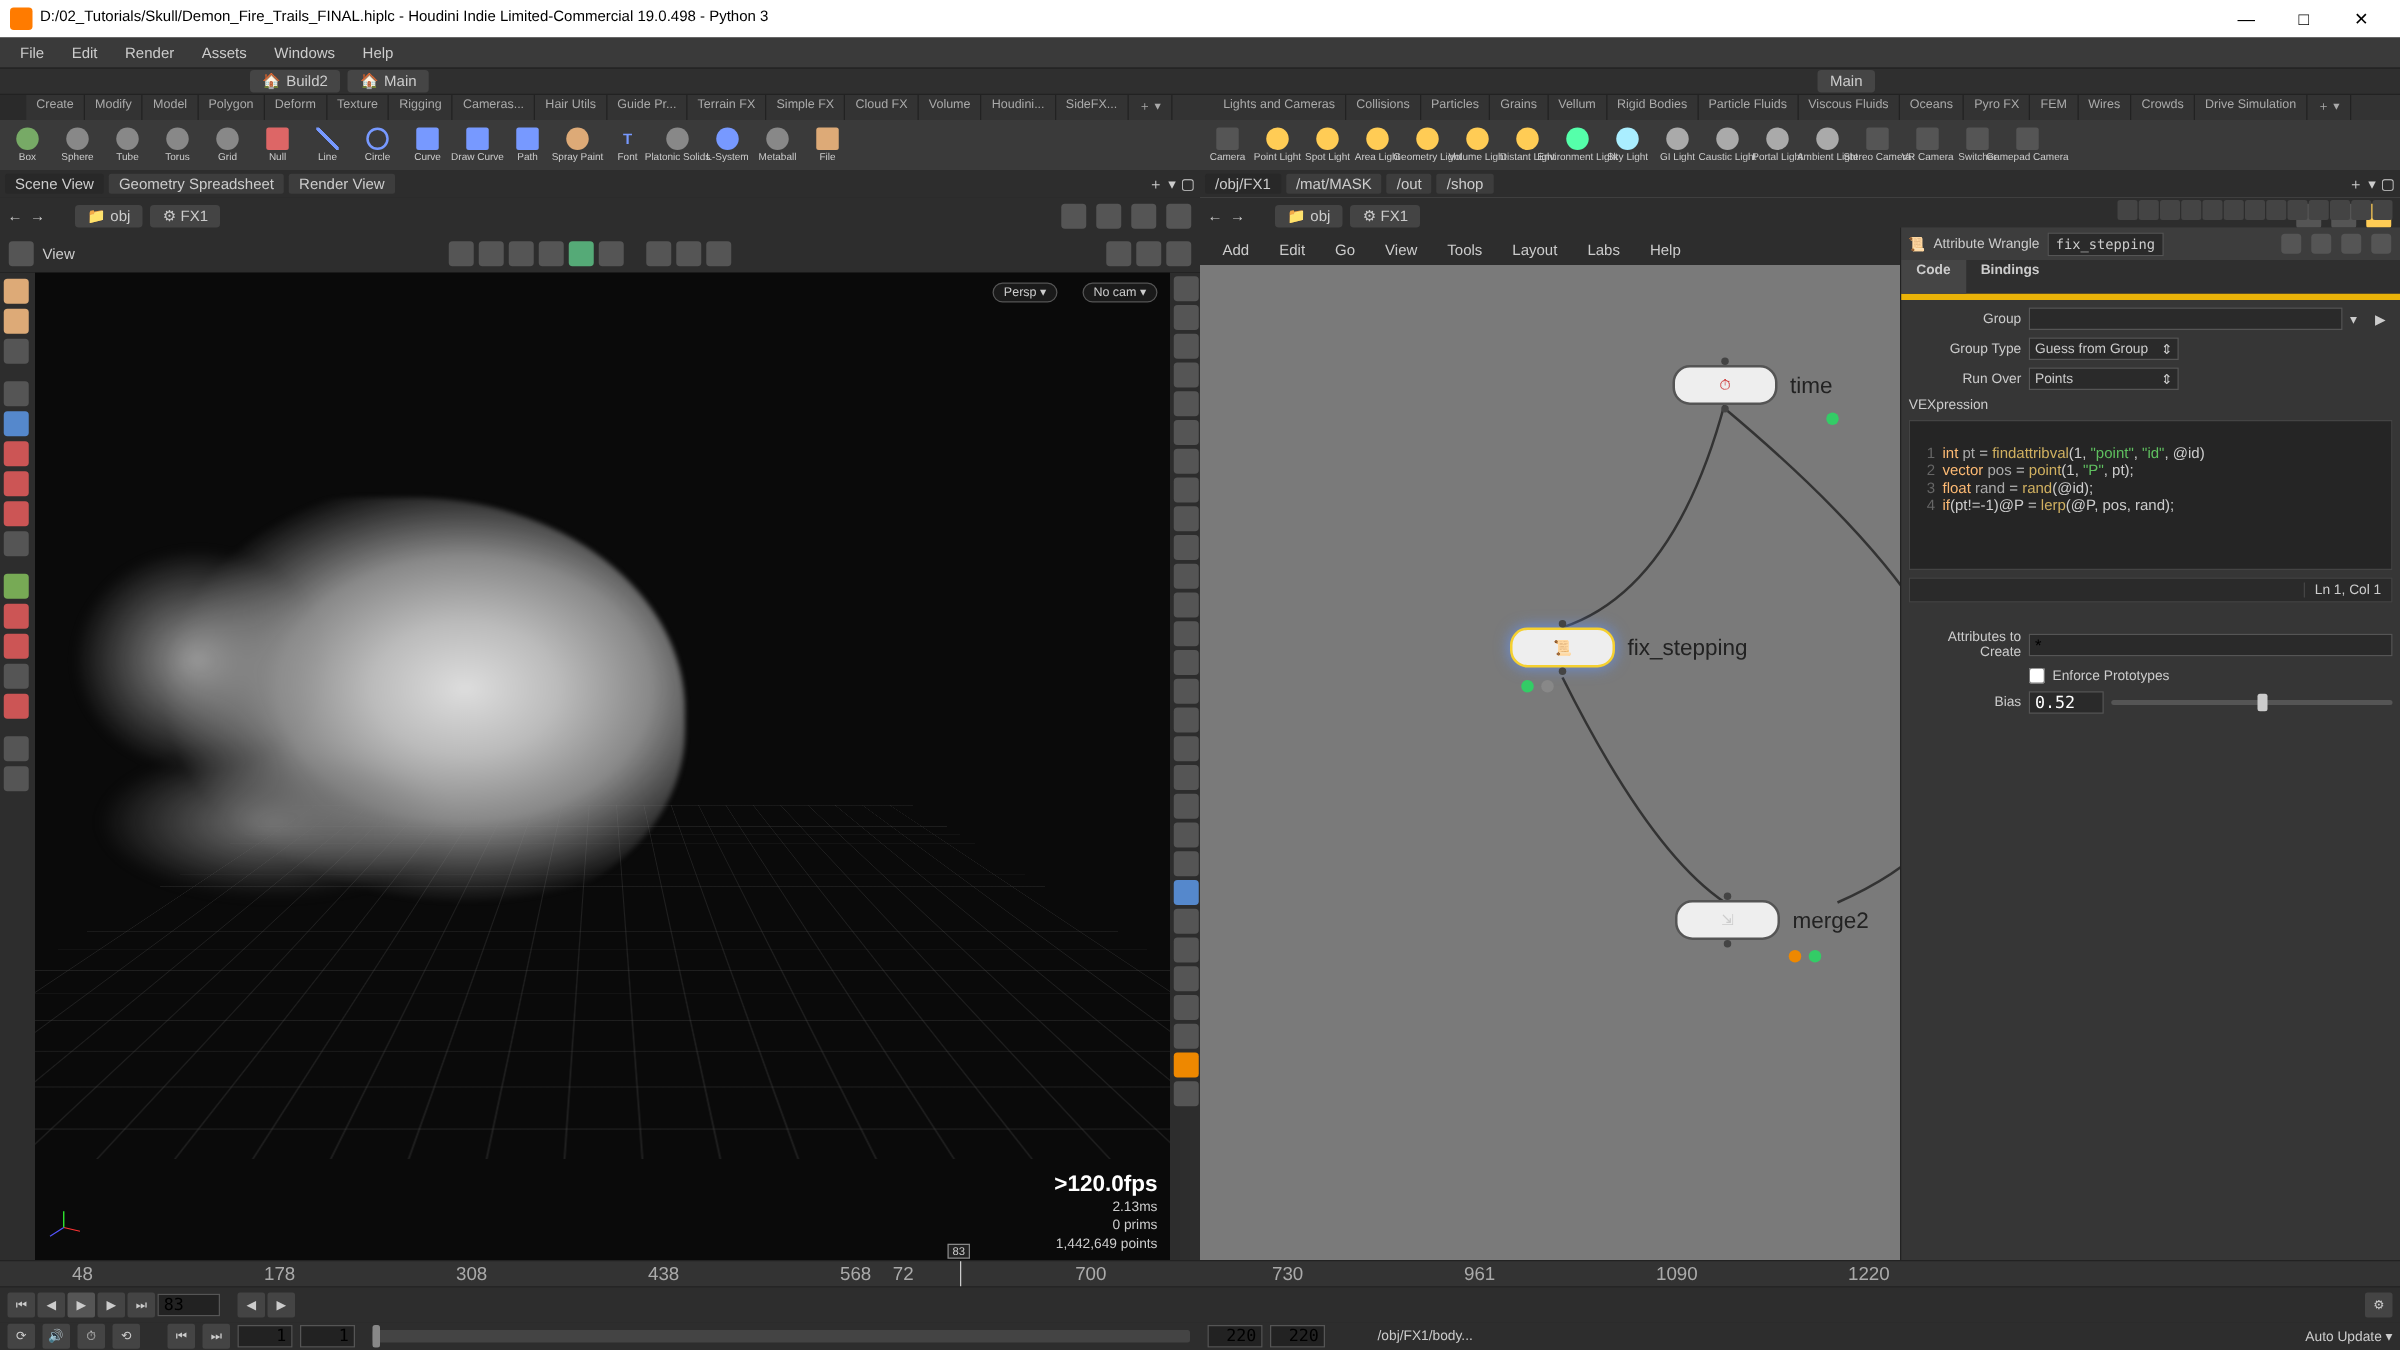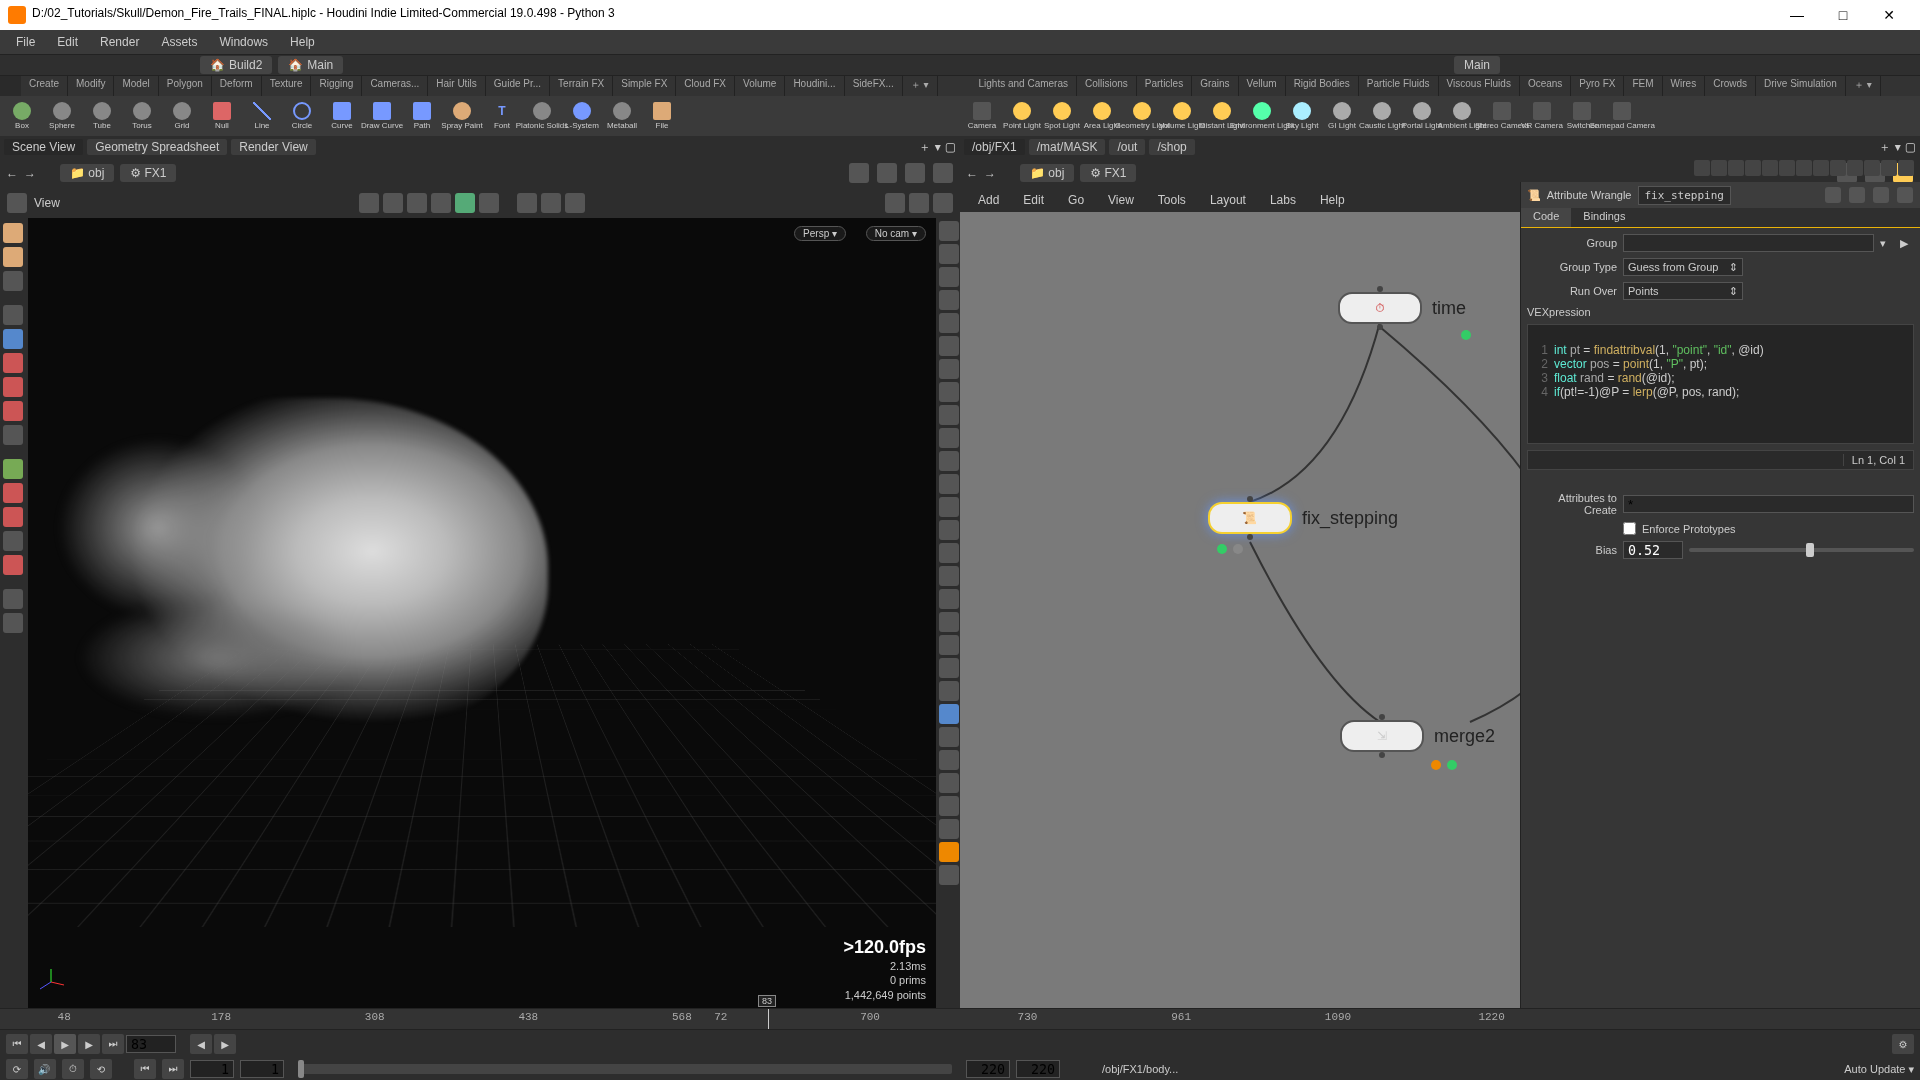--- a/index.html
+++ b/index.html
@@ -52,38 +52,38 @@
 .node { position:absolute; background:#eee; border:2px solid #555; border-radius:14px; width:84px; height:32px; display:flex; align-items:center; justify-content:center;}
 .node.selected { border:2px solid #f5d030; box-shadow:0 0 12px rgba(100,150,255,.8);}
 .node-label { position:absolute; left:92px; top:4px; font-size:18px; color:#222; white-space:nowrap;}
 .node .dot { width:6px; height:6px; border-radius:50%; background:#444; position:absolute;}
 .node .dt { top:-8px; left:50%; transform:translateX(-50%);}
 .node .db { bottom:-8px; left:50%; transform:translateX(-50%);}
 .net-watermark { position:absolute; top:20px; right:40px; font-style:italic; color:rgba(255,255,255,.2); font-size:22px; text-align:right; line-height:1.1;}
 .param-panel { position:absolute; top:24px; right:0; width:400px; bottom:0; background:#363636; border-left:1px solid #222; display:flex; flex-direction:column;}
 .param-header { height:26px; background:#3d3d3d; display:flex; align-items:center; gap:6px; padding:0 6px; font-size:11px;}
 .param-header .nodename { font-family:monospace; background:#2a2a2a; padding:2px 6px; border:1px solid #555;}
-.param-tabs { height:20px; display:flex; background:#2f2f2f; border-bottom:1px solid #eab308;}
+.param-tabs { height:32px; display:flex; background:#2f2f2f; border-bottom:5px solid #eab308;font-weight:bold;}
 .param-tabs .ptab { padding:2px 12px; font-size:11px; }
 .param-tabs .ptab.active { background:#454545;}
 .param-body { flex:1; padding:6px; font-size:11px; display:flex; flex-direction:column; gap:6px;}
 .param-row { display:flex; align-items:center; gap:6px;}
 .param-row .plabel { width:90px; text-align:right; color:#ccc;}
 .param-row .pfield { flex:1; background:#2a2a2a; border:1px solid #555; height:18px; padding:0 4px;}
 .vex { background:#252525; border:1px solid #444; height:120px; font-family:Consolas,monospace; font-size:12px; padding:4px; white-space:pre; overflow:hidden; position:relative;}
 .vex .ln { color:#666; display:inline-block; width:16px; text-align:right; margin-right:6px;}
-.kw { color:#5eead4;} .fn { color:#d0b060;} .str{color:#5fbf5f;} .var{color:#aaa;}
+.kw { color:#fdba74;} .fn { color:#d0b060;} .str{color:#5fbf5f;} .var{color:#aaa;}
 .vex-status { display:flex; background:#2a2a2a; border:1px solid #444; height:20px; align-items:center;}
 .vex-status .left { flex:1;} .vex-status .right{ padding:0 8px; border-left:1px solid #444;}
 .slider-row { display:flex; align-items:center; gap:6px;}
 .slider-row .track { flex:1; height:4px; background:#555; position:relative; border-radius:2px;}
 .slider-row .thumb { position:absolute; top:-5px; width:8px; height:14px; background:#ccc; border-radius:2px;}
 .timeline { height:50px; background:#2d2d2d; display:flex; flex-direction:column;}
 .timeline .ruler { height:22px; position:relative; background:#333; border-top:1px solid #222; border-bottom:1px solid #222;}
-.timeline .ruler .tick { position:absolute; top:2px; font-size:11px; color:#aaa;font-family:Liberation Mono, monospace;}
+.timeline .ruler .tick { position:absolute; top:2px; font-size:15px; color:#aaa;}
 .timeline .transport { height:28px; display:flex; align-items:center; gap:2px; padding:0 6px;}
 .tbtn { width:22px; height:20px; background:#444; display:flex; align-items:center; justify-content:center; border-radius:2px; font-size:10px;}
 .frame-box { width:50px; height:18px; background:#222; border:1px solid #555; padding:0 4px; font-family:monospace;}
 .range-track { flex:1; height:10px; background:#444; position:relative; margin:0 8px; border-radius:2px;}
 .range-end { width:44px; height:18px; background:#222; border:1px solid #555; text-align:right; padding:0 4px; font-family:monospace;}
 .statusbar { height:22px; background:#2d2d2d; display:flex; align-items:center; gap:6px; padding:0 6px; font-size:11px;}
 .playhead { position:absolute; top:0; bottom:0; width:1px; background:#ccc;}
 .playhead .lbl { position:absolute; top:-14px; left:-10px; background:#222; border:1px solid #888; font-size:9px; padding:0 3px;}
 .hicon { width:18px; height:18px; background:#ff7b00; border-radius:3px;}
 .flag { width:10px; height:10px; border-radius:50%; display:inline-block; margin:0 3px;}

